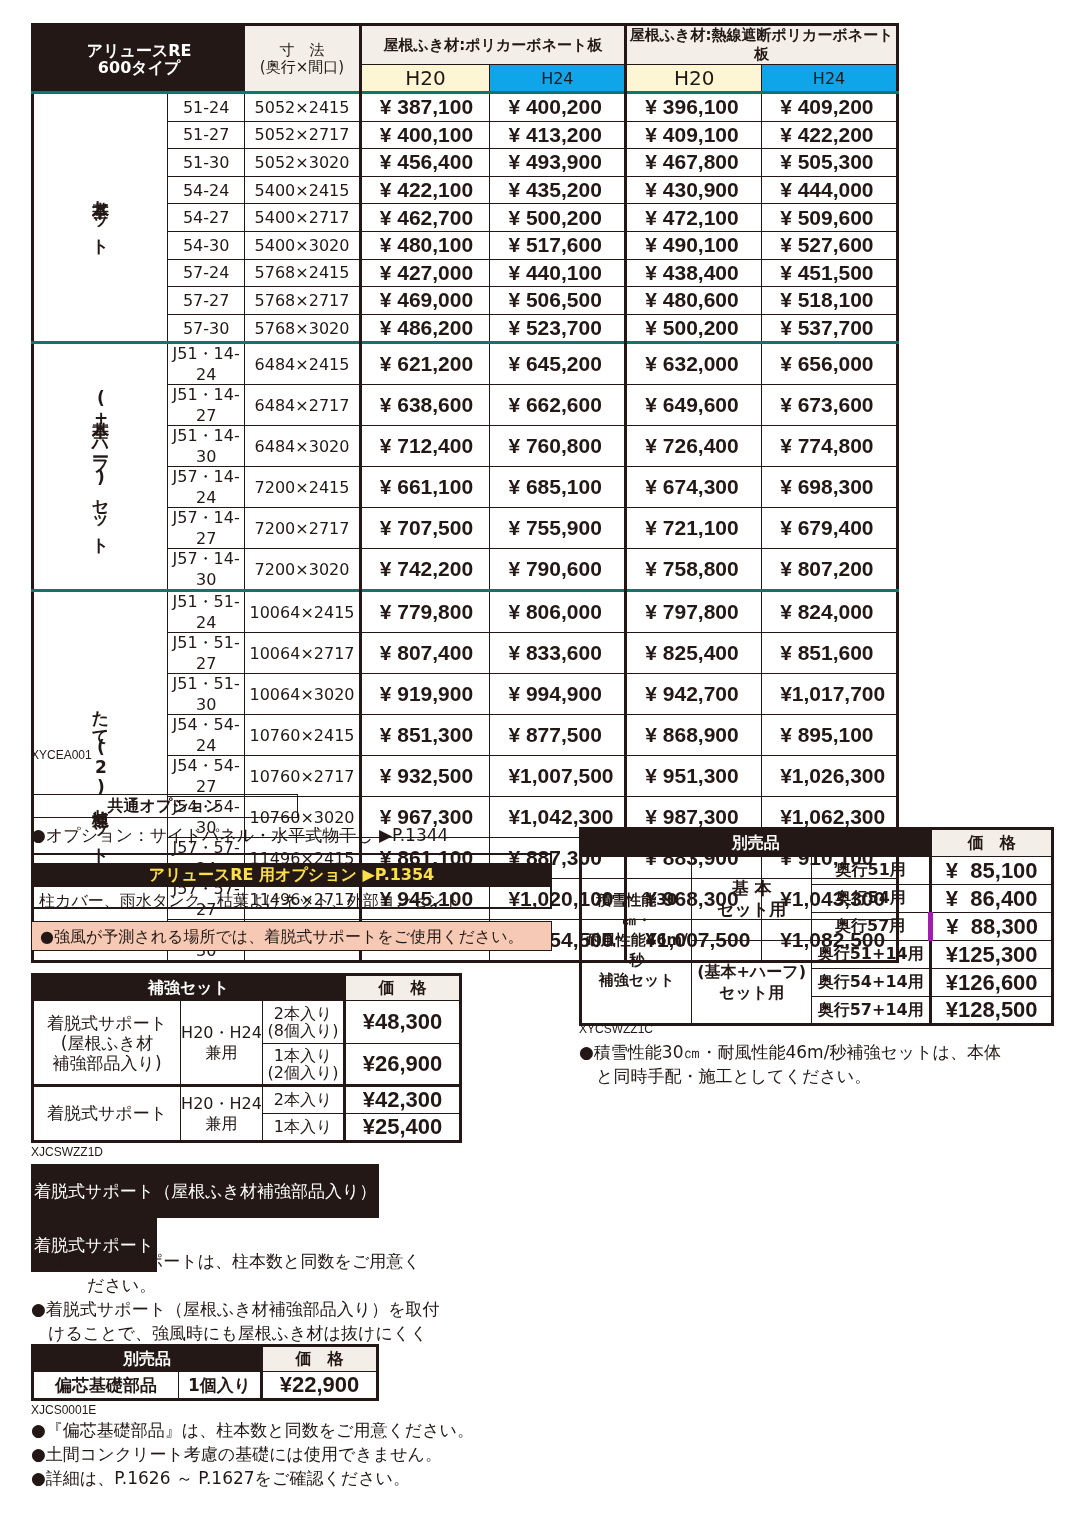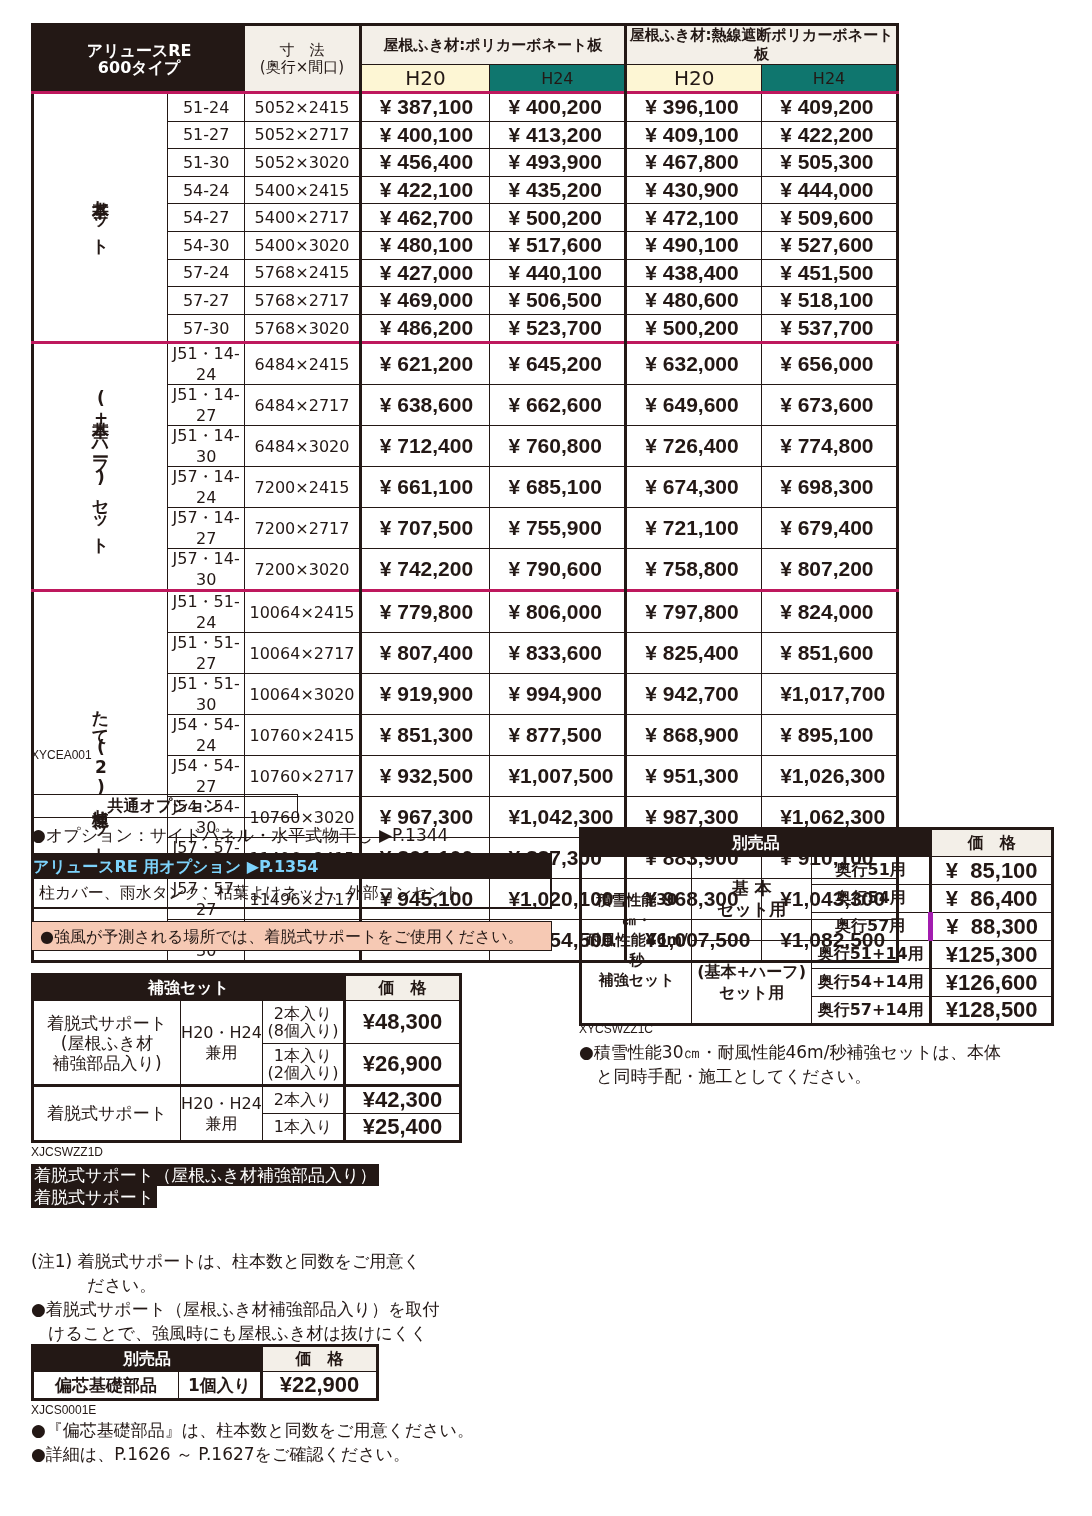--- a/index.html
+++ b/index.html
@@ -8,39 +8,39 @@
   table { border-collapse:collapse; }
   td, th { padding:0; text-align:center; vertical-align:middle; }
 
   
   #main-table { left:31px; top:23px; width:868px; border:3px solid #231815; }
   #main-table td { border:1px solid #231815; height:26.6px; font-size:16px; }
   #main-table .hdr-black { background:#231815; color:#fff; font-weight:bold; font-size:16px; line-height:17px; }
   #main-table .hdr-beige { background:#f3efe8; font-size:15px; line-height:17px; }
   #main-table .hdr-group { background:#f3efe8; font-size:15px; font-weight:bold; height:26px; }
   #main-table .hdr-h20 { background:#fdf6d4; font-size:20px; height:26px; }
-  #main-table .hdr-h24 { background:#0f766e; font-size:16px; height:26px; }
+  #main-table .hdr-h24 { background:#0ea5e9; font-size:16px; height:26px; }
   #main-table .thick-l { border-left:3px solid #231815; }
-  #main-table .thick-t td { border-top:3px solid #be185d; }
+  #main-table .thick-t td { border-top:3px solid #0f766e; }
   #main-table .group-cell { width:26px; font-weight:bold; font-size:17px; line-height:19px; writing-mode:vertical-rl; text-orientation:upright; letter-spacing:0; }
   #main-table .price { font-weight:bold; font-size:21px; text-align:left; padding-left:18px; white-space:pre; font-family:"Liberation Sans", sans-serif; }
   #main-table .code { font-size:16px; }
   .code-note { font-size:12px; font-family:"Liberation Sans", sans-serif; }
 
   .label-box { border:1px solid #231815; font-weight:bold; font-size:16px; text-align:center; }
   .bullet-line { font-size:17px; white-space:nowrap; }
-  .black-bar { background:#231815; color:#7dd3fc; font-weight:bold; font-size:16px; text-align:left; }
+  .black-bar { background:#231815; color:#fde047; font-weight:bold; font-size:16px; text-align:center;margin-top:8px; }
   .pink-box { background:#f6c9b4; border:1px solid #231815; font-size:16px; white-space:nowrap; }
 
   .sub-table td { border:1px solid #231815; font-size:16px; }
   .sub-table .th-black { background:#231815; color:#fff; font-weight:bold; }
   .sub-table .th-beige { background:#f3efe8; font-weight:bold; }
   .sub-table .pv { font-weight:bold; font-size:22px; font-family:"Liberation Sans", sans-serif; white-space:pre; }
 
-  .inv-label { background:#231815; color:#fff; font-size:17px; padding:0 3px; display:inline-block; line-height:22px; }
+  .inv-label { background:#231815; color:#fff; font-size:17px; padding:16px 3px; display:inline-block; line-height:22px; }
   .note { font-size:17px; line-height:24px; }
 </style>
 </head>
 <body>
 
 <table id="main-table" class="abs">
   <colgroup>
     <col style="width:28px">
       <col style="width:117px">
       <col style="width:125px">
@@ -343,20 +343,21 @@
   <tr style="height:27px;">
     <td style="font-weight:bold; font-size:17px;">偏芯基礎部品</td>
     <td style="font-weight:bold; font-size:17px;">1個入り</td>
     <td class="pv" style="border-left:3px solid #231815;">¥22,900</td>
   </tr>
 </tbody>
   </table>
 <div class="abs code-note" style="left:31px; top:1403px;">XJCS0001E</div>
 <div class="abs note" style="left:31px; top:1418px;">
   <div>●『偏芯基礎部品』は、柱本数と同数をご用意ください。</div>
+  <div>●土間コンクリート考慮の基礎には使用できません。</div>
   <div>●詳細は、P.1626 ～ P.1627をご確認ください。</div>
 </div>
 
 <table class="abs sub-table" style="left:579px; top:827px; width:475px; border:3px solid #231815;">
   <colgroup>
       <col style="width:110px">
       <col style="width:118px">
       <col style="width:118px">
       <col style="width:120px">
     </colgroup>

